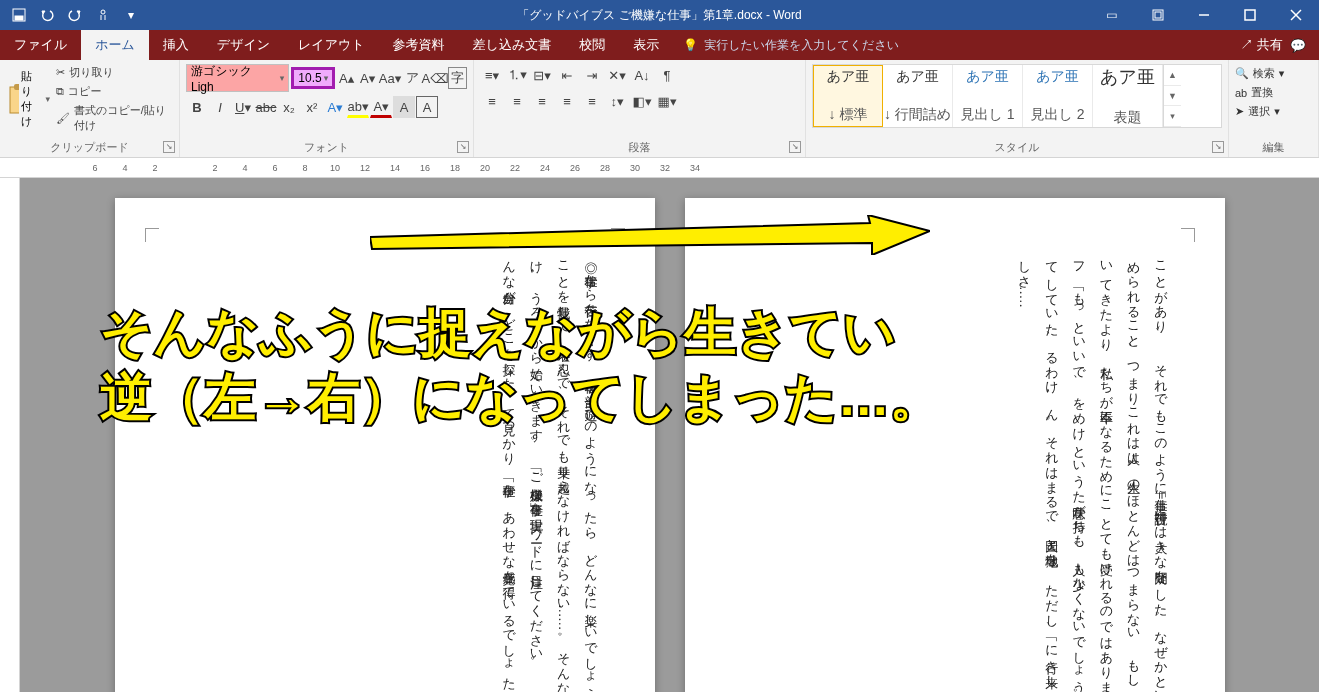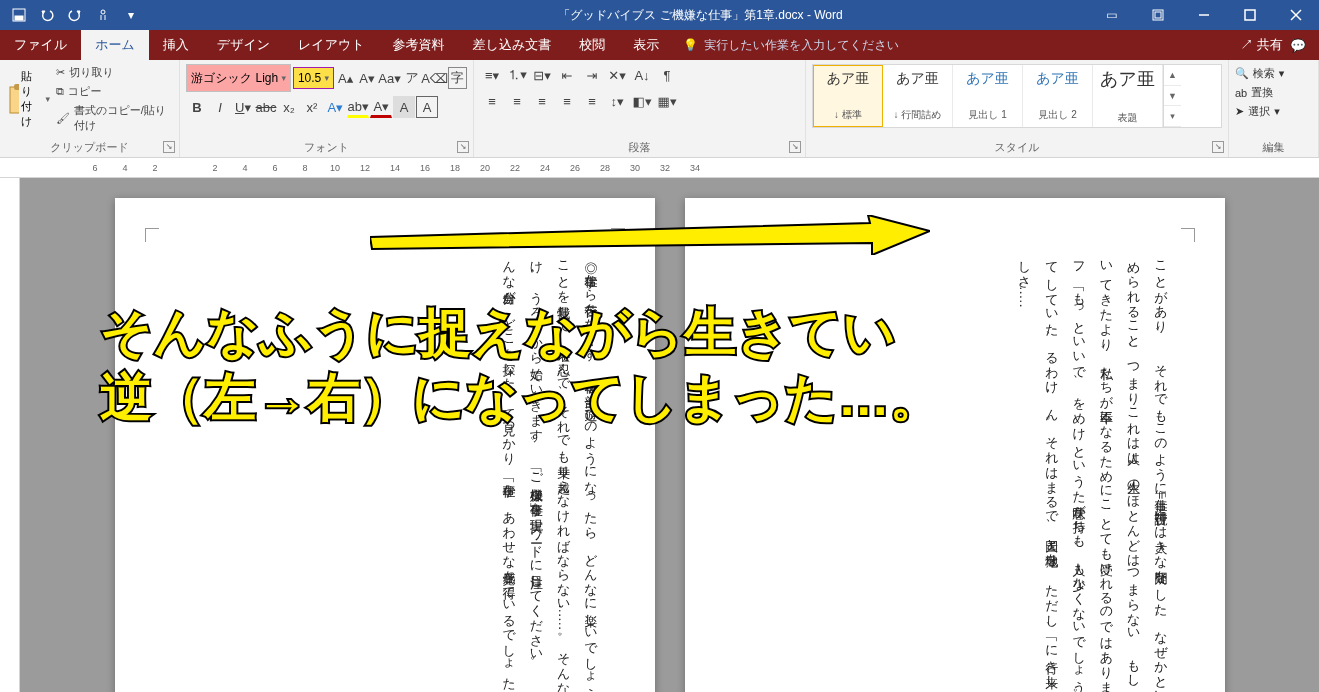--- a/index.html
+++ b/index.html
@@ -3,21 +3,21 @@
 <meta charset="utf-8">
 <style>
 * { margin: 0; padding: 0; box-sizing: border-box; font-family: "Yu Gothic UI", "Meiryo", sans-serif; }
 body { width: 1319px; height: 692px; background: #e6e6e6; overflow: hidden; position: relative; }
 
 
 .titlebar { height: 30px; background: #2b579a; display: flex; align-items: center; color: #fff; font-size: 12px; position: relative; }
 .titlebar .qat { display: flex; align-items: center; gap: 2px; padding-left: 6px; }
 .titlebar .qat .qbtn { width: 26px; height: 24px; display: flex; align-items: center; justify-content: center; cursor: pointer; }
 .titlebar .qat .qbtn svg { fill: #fff; stroke: #fff; }
-.titlebar .title { position: absolute; left: 50%; transform: translateX(-50%); white-space: nowrap; margin-left: 41px; }
+.titlebar .title { position: absolute; left: 50%; transform: translateX(-50%); white-space: nowrap; }
 .titlebar .winctrl { margin-left: auto; display: flex; }
 .titlebar .winctrl .wbtn { width: 46px; height: 30px; display: flex; align-items: center; justify-content: center; cursor: pointer; }
 
 
 .tabsrow { height: 30px; background: #7f1d1d; display: flex; align-items: stretch; color: #fff; font-size: 13px; }
 .tabsrow .tab { padding: 0 14px; display: flex; align-items: center; cursor: pointer; }
 .tabsrow .tab.active { background: #f3f3f3; color: #2b579a; }
 .tabsrow .tellme { display: flex; align-items: center; gap: 6px; color: #cbd6ea; padding-left: 10px; font-size: 12px; }
 .tabsrow .right { margin-left: auto; display: flex; align-items: center; gap: 8px; padding-right: 12px; }
 
@@ -30,34 +30,34 @@
 
 .clipboard { width: 180px; }
 .clipboard .top { display: flex; gap: 4px; }
 .clipboard .pastebtn { width: 44px; display: flex; align-items: center; gap: 2px; font-size: 11px; cursor: pointer; }
 .clipboard .mini { display: flex; flex-direction: column; gap: 2px; font-size: 11px; color: #444; }
 .clipboard .mini div { display: flex; align-items: center; gap: 4px; cursor: pointer; padding: 1px 2px; }
 
 .fontgrp { width: 294px; }
 .fontrow { display: flex; align-items: center; gap: 2px; }
 .fontname { width: 120px; height: 22px; border: 1px solid #c0c0c0; background:#fca5a5; font-size: 12px; padding: 13px 4px; display:flex; align-items:center; justify-content:space-between; }
-.fontsize { width: 46px; height: 22px; border: 1px solid #a21caf; background:#fde047; font-size: 12px; padding: 0 4px; display:flex; align-items:center; justify-content:space-between; }
+.fontsize { width: 46px; height: 22px; border: 3px solid #a21caf; background:#f0abfc; font-size: 12px; padding: 0 4px; display:flex; align-items:center; justify-content:space-between; }
 .ibtn { width: 22px; height: 22px; display:flex; align-items:center; justify-content:center; cursor:pointer; color:#444; font-size:13px; border:1px solid transparent; }
 .fontrow2 { display: flex; align-items: center; gap: 1px; margin-top: 4px; }
 
 .paragrp { width: 332px; }
 .paragrp .prow { display:flex; gap:1px; }
 .paragrp .prow .ibtn { width: 24px; }
 
 .stylesgrp { flex: 1; min-width: 360px; }
 .stylegallery { display:flex; gap:0; height:64px; border:1px solid #d8d8d8; background:#fff; }
 .styleitem { width: 70px; border-right:1px solid #eaeaea; display:flex; flex-direction:column; align-items:center; justify-content:center; font-size:11px; cursor:pointer; }
 .styleitem.sel { border:1px solid #f0b000; background:#fff7e0; }
 .styleitem .prev { font-size: 14px; color:#333; margin-bottom:20px; }
-.styleitem .lbl { font-size: 10px; color:#555; }
+.styleitem .lbl { font-size: 14px; color:#555; }
 .stylescroll { width: 18px; display:flex; flex-direction:column; border-left:1px solid #d8d8d8; }
 .stylescroll div { flex:1; display:flex; align-items:center; justify-content:center; font-size:9px; color:#666; cursor:pointer; border-bottom:1px solid #eaeaea; }
 
 .editgrp { width: 90px; }
 .editgrp .erow { display:flex; align-items:center; gap:4px; font-size:11px; color:#333; padding:2px 0; cursor:pointer; }
 
 
 .rulerbar { height: 20px; background:#fff; border-bottom:1px solid #d4d4d4; display:flex; align-items:center; position:relative; }
 .vrulerbar { width:20px; background:#fff; border-right:1px solid #d4d4d4; position:absolute; left:0; top:178px; bottom:0; }
 .rulerbar .ticks { position:absolute; left:80px; display:flex; font-size:9px; color:#666; }

